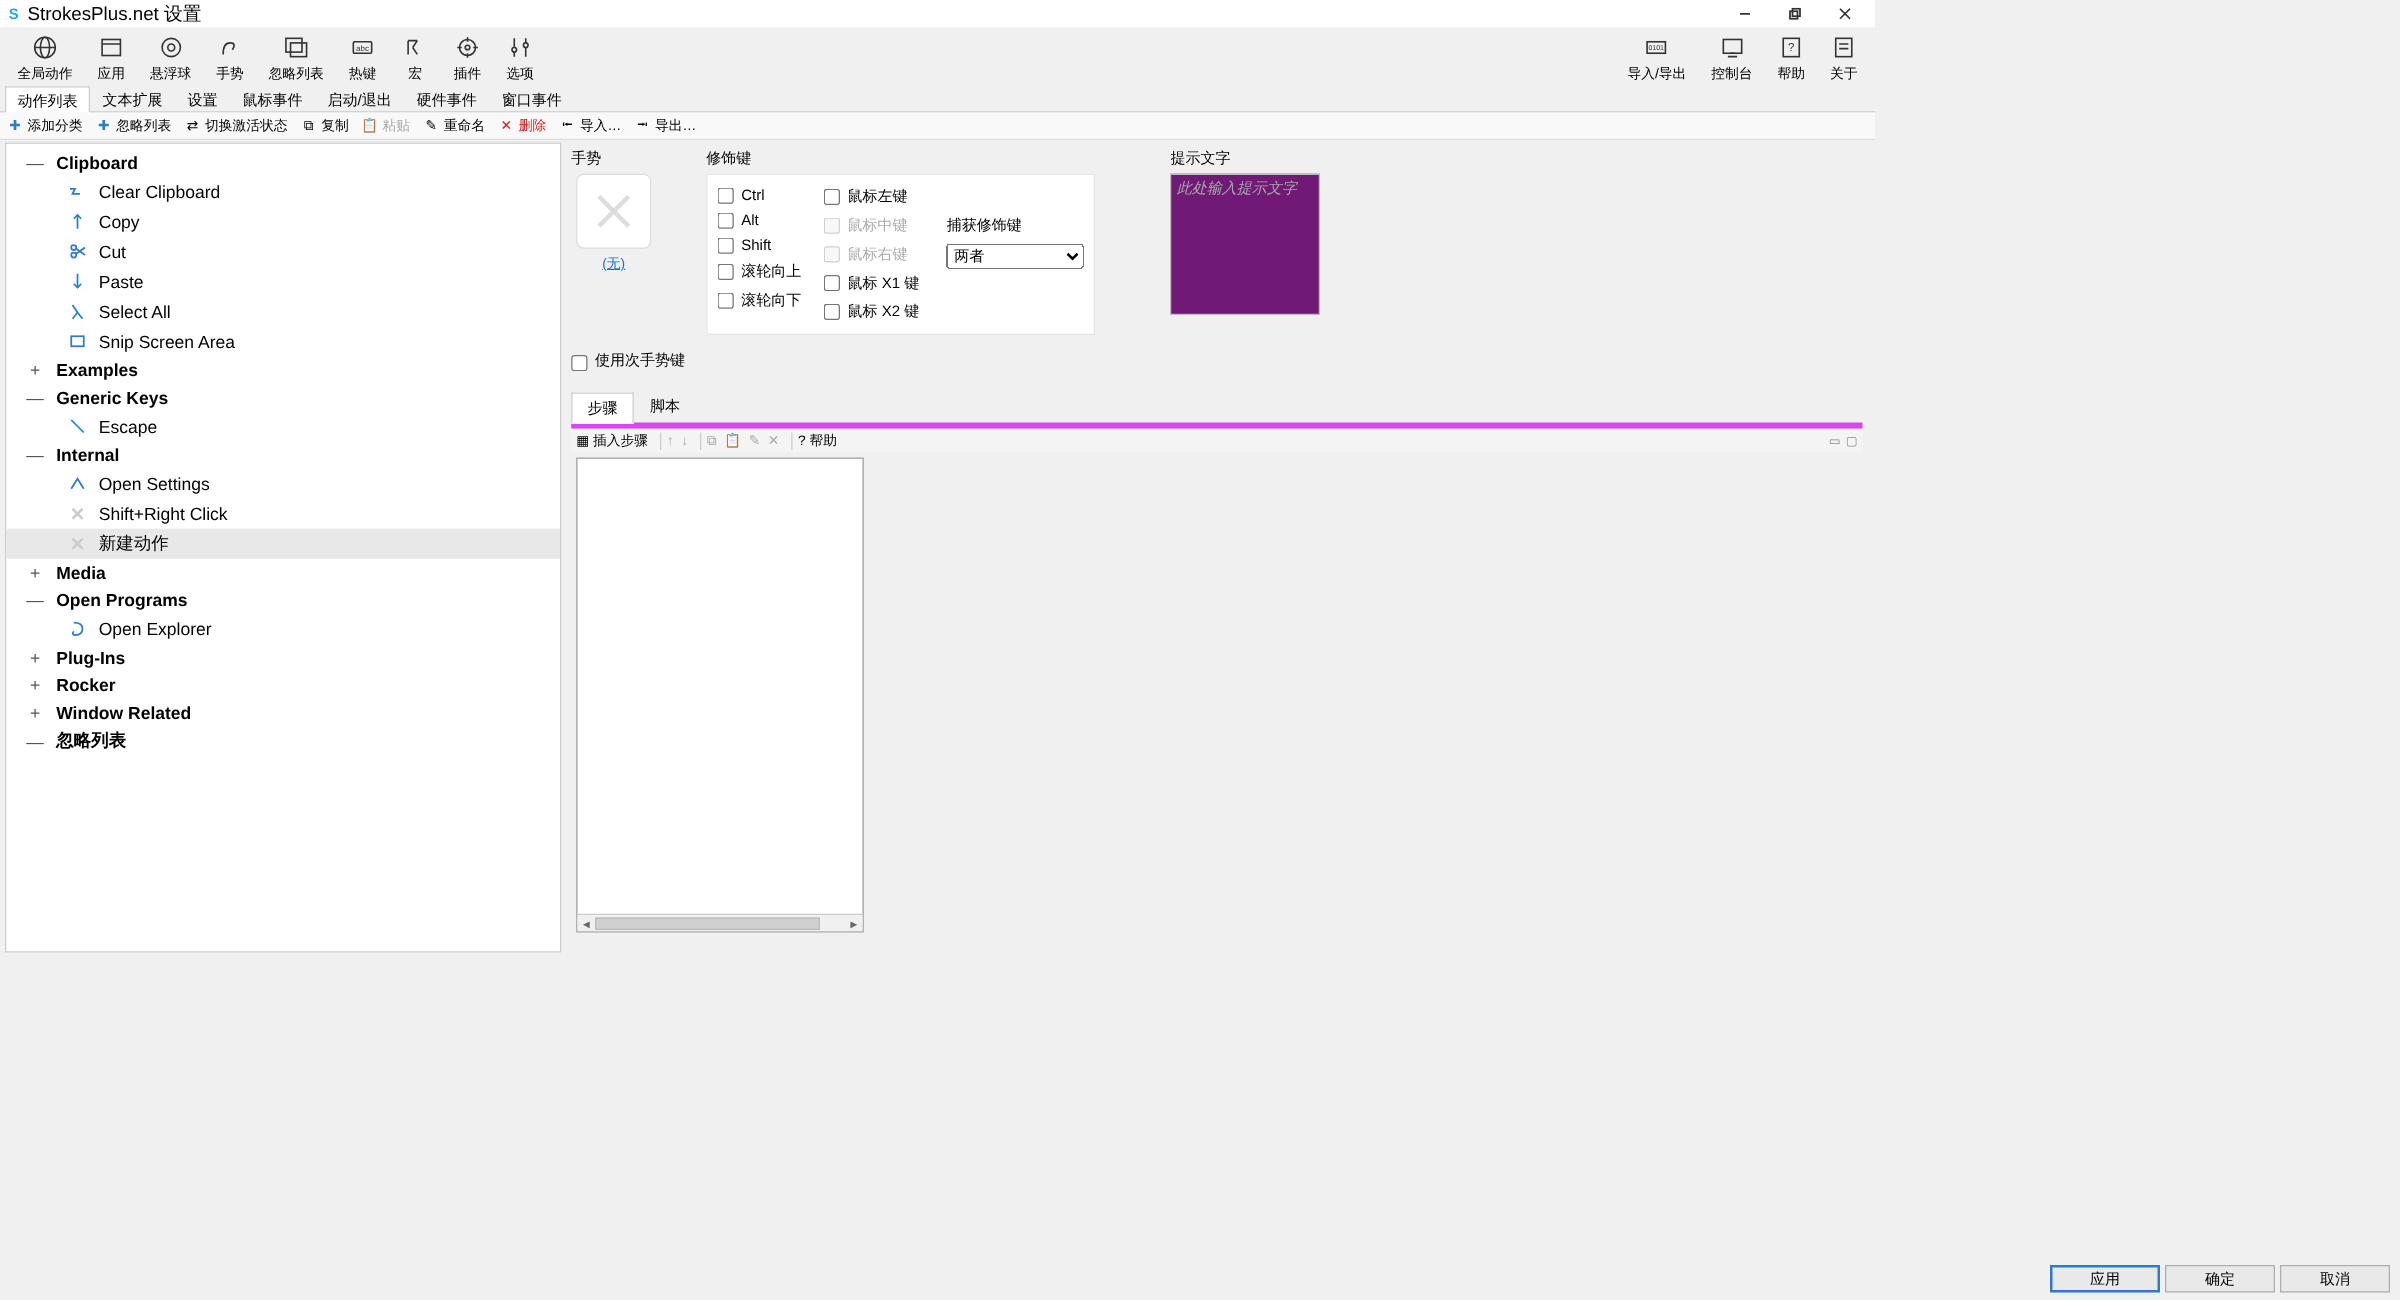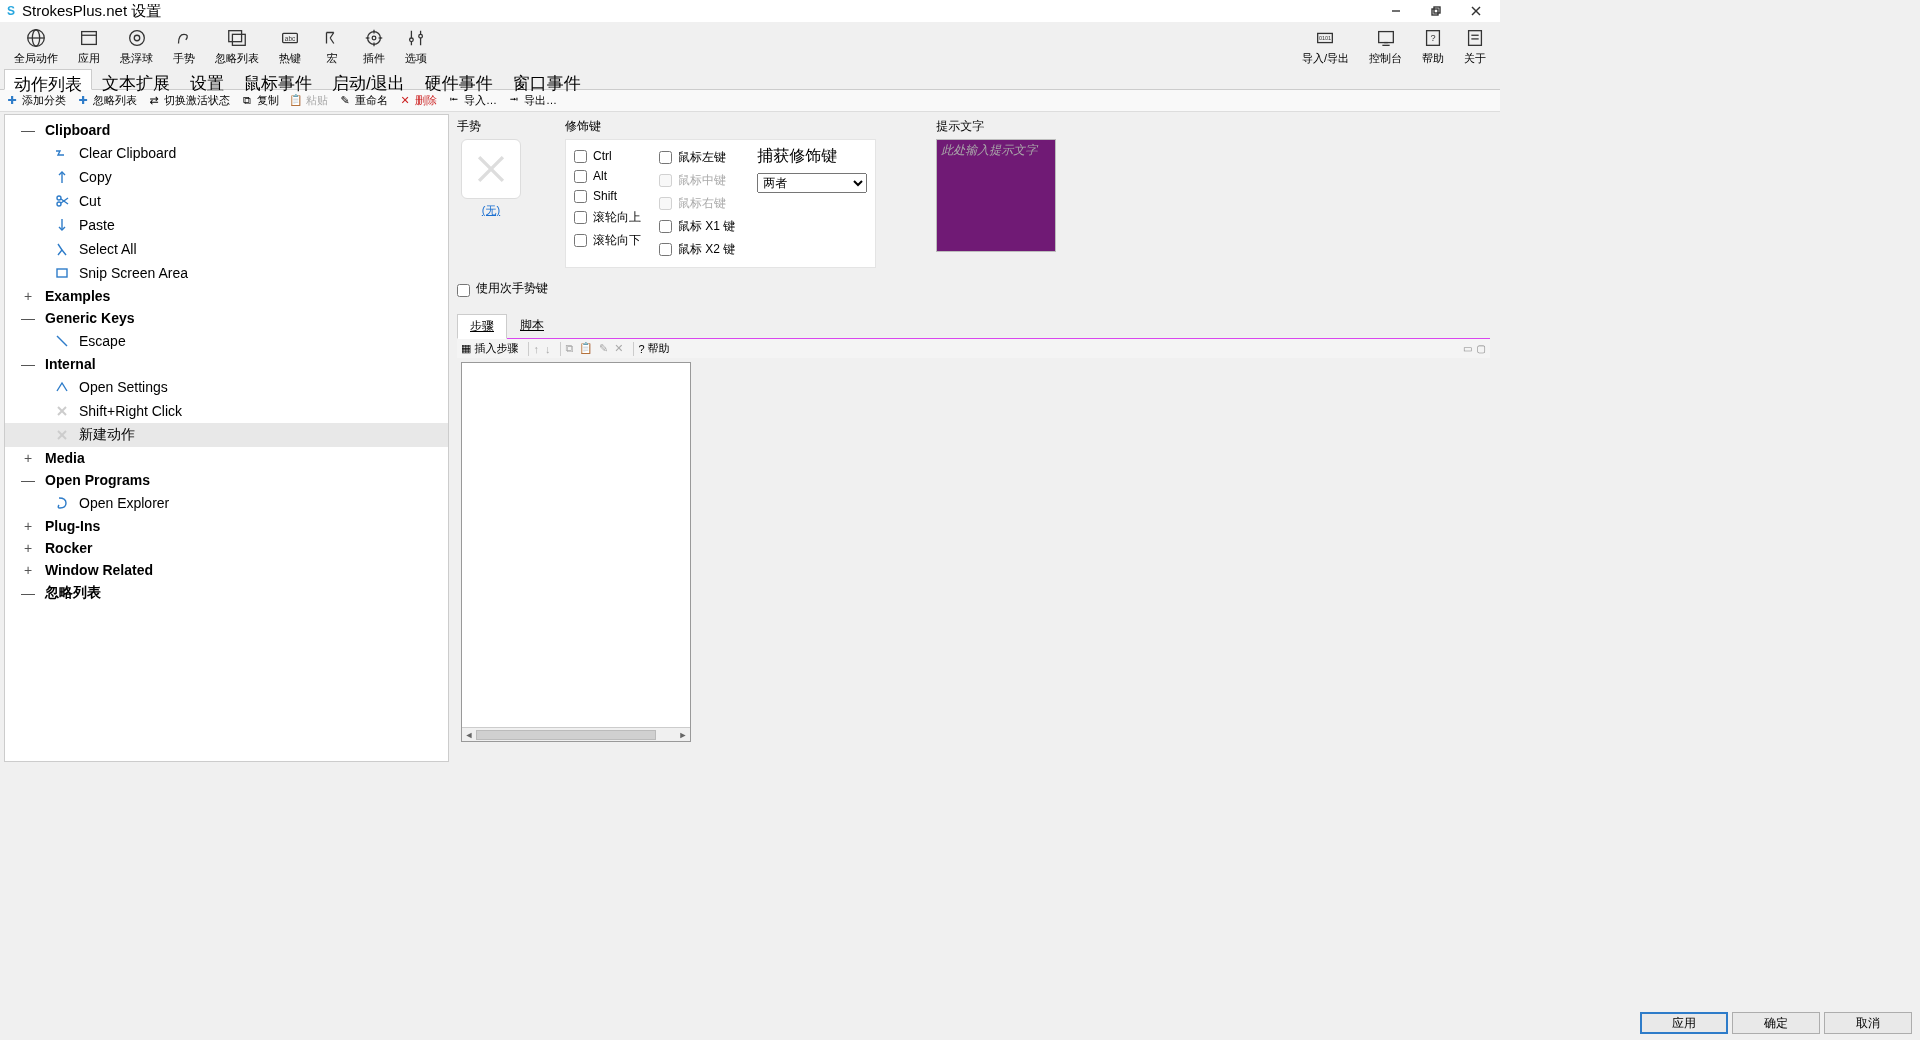--- a/index.html
+++ b/index.html
@@ -12,21 +12,21 @@
 .titlebar .winbtns div { width: 40px; height: 22px; display: flex; align-items: center; justify-content: center; }
 .titlebar .winbtns svg { width: 10px; height: 10px; }
 
 .toolbar-top { background: #f0f0f0; height: 46px; display: flex; align-items: center; padding: 2px 4px 0 4px; }
 .tool-item { display: flex; flex-direction: column; align-items: center; margin: 0 10px; cursor: pointer; }
 .tool-item .ticon { height: 24px; display: flex; align-items: center; justify-content: center; }
 .tool-item .tlabel { font-size: 11px; margin-top: 1px; }
 .tool-spacer { flex: 1; }
 
 .tabbar { display: flex; padding: 0 4px; background: #f0f0f0; height: 22px; border-bottom: 1px solid #ccc; }
-.tabbar .tab { padding: 3px 9px; font-size: 17px; cursor: pointer; border: 1px solid transparent; border-bottom: none; }
+.tabbar .tab { padding: 3px 9px; font-size: 12px; cursor: pointer; border: 1px solid transparent; border-bottom: none; }
 .tabbar .tab.active { background: #fff; border: 1px solid #ccc; border-bottom: 1px solid #fff; position: relative; top: 1px; }
 
 .subtoolbar { background: #f9f9f9; height: 22px; display: flex; align-items: center; padding: 0 5px; border-bottom: 1px solid #ddd; }
 .subtoolbar .sitem { display: flex; align-items: center; margin-right: 10px; font-size: 11px; cursor: pointer; }
 .subtoolbar .sicon { width: 14px; height: 14px; margin-right: 3px; display: flex; align-items: center; justify-content: center; }
 .subtoolbar .disabled { color: #aaa; }
 
 .main { display: flex; height: 652px; }
 .tree-panel { width: 445px; background: #fff; border: 1px solid #ccc; margin: 2px 0 2px 4px; overflow: auto; padding: 4px 0; }
 .tree-cat { display: flex; align-items: center; padding: 3px 6px 3px 14px; font-size: 14px; font-weight: 600; cursor: pointer; }
@@ -42,32 +42,32 @@
 .gesture-box { width: 60px; height: 60px; background: #fff; border: 1px solid #ddd; border-radius: 6px; display: flex; align-items: center; justify-content: center; margin-left: 4px; }
 .gesture-link { font-size: 11px; color: #1a6fd1; text-decoration: underline; text-align: center; margin-top: 4px; width: 68px; cursor: pointer; }
 
 .mods { margin-left: 40px; }
 .mods-inner { background: #fff; border: 1px solid #e4e4e4; padding: 6px 8px 6px 8px; display: flex; }
 .mcol { display: flex; flex-direction: column; margin-right: 18px; }
 .mcol label { display: flex; align-items: center; font-size: 12px; margin: 3px 0; white-space: nowrap; }
 .mcol input[type=checkbox] { margin-right: 6px; }
 .mcol .disabled { color: #aaa; }
 .capture-col { margin-left: 4px; }
-.capture-col .cap-label { font-size: 16px; margin-bottom: 6px; }
+.capture-col .cap-label { font-size: 12px; margin-bottom: 6px; margin-top: 26px; }
 .capture-col select { width: 110px; font-size: 12px; padding: 1px; }
 
 .hint-col { margin-left: 60px; }
 .hint-box { width: 120px; height: 113px; background: #701a75; border: 1px solid #bcbcbc; }
 .hint-box .ph { color: #aaa; font-style: italic; padding: 2px 4px; font-size: 12px; }
 
 .extra-checks { margin-top: 10px; }
 .extra-checks label { display: flex; align-items: flex-end; font-size: 12px; margin: 2px 0; }
 .extra-checks input { margin-right: 6px; }
 
-.lower-tabs { display: flex; border-bottom: 1px solid #d946ef; margin-top: 14px; text-decoration: underline; }
+.lower-tabs { display: flex; border-bottom: 5px solid #d946ef; margin-top: 14px; }
 .lower-tabs .ltab { padding: 3px 12px; font-size: 12px; cursor: pointer; border: 1px solid transparent; border-bottom: none; }
 .lower-tabs .ltab.active { background: #fff; border: 1px solid #ccc; border-bottom: 1px solid #fff; position: relative; top: 1px; }
 
 .step-toolbar { display: flex; align-items: center; padding: 2px 4px; font-size: 11px; background: #f4f4f4; }
 .step-toolbar .stbtn { display: flex; align-items: center; margin-right: 6px; cursor: pointer; }
 .step-toolbar .sep { width: 1px; height: 14px; background: #ccc; margin: 0 4px; }
 .step-toolbar .dis { color: #aaa; }
 .step-toolbar .right-mini { margin-left: auto; display: flex; gap: 4px; }
 
 .step-canvas { width: 230px; height: 380px; background: #fff; border: 1px solid #999; margin: 4px 0 0 4px; position: relative; }

